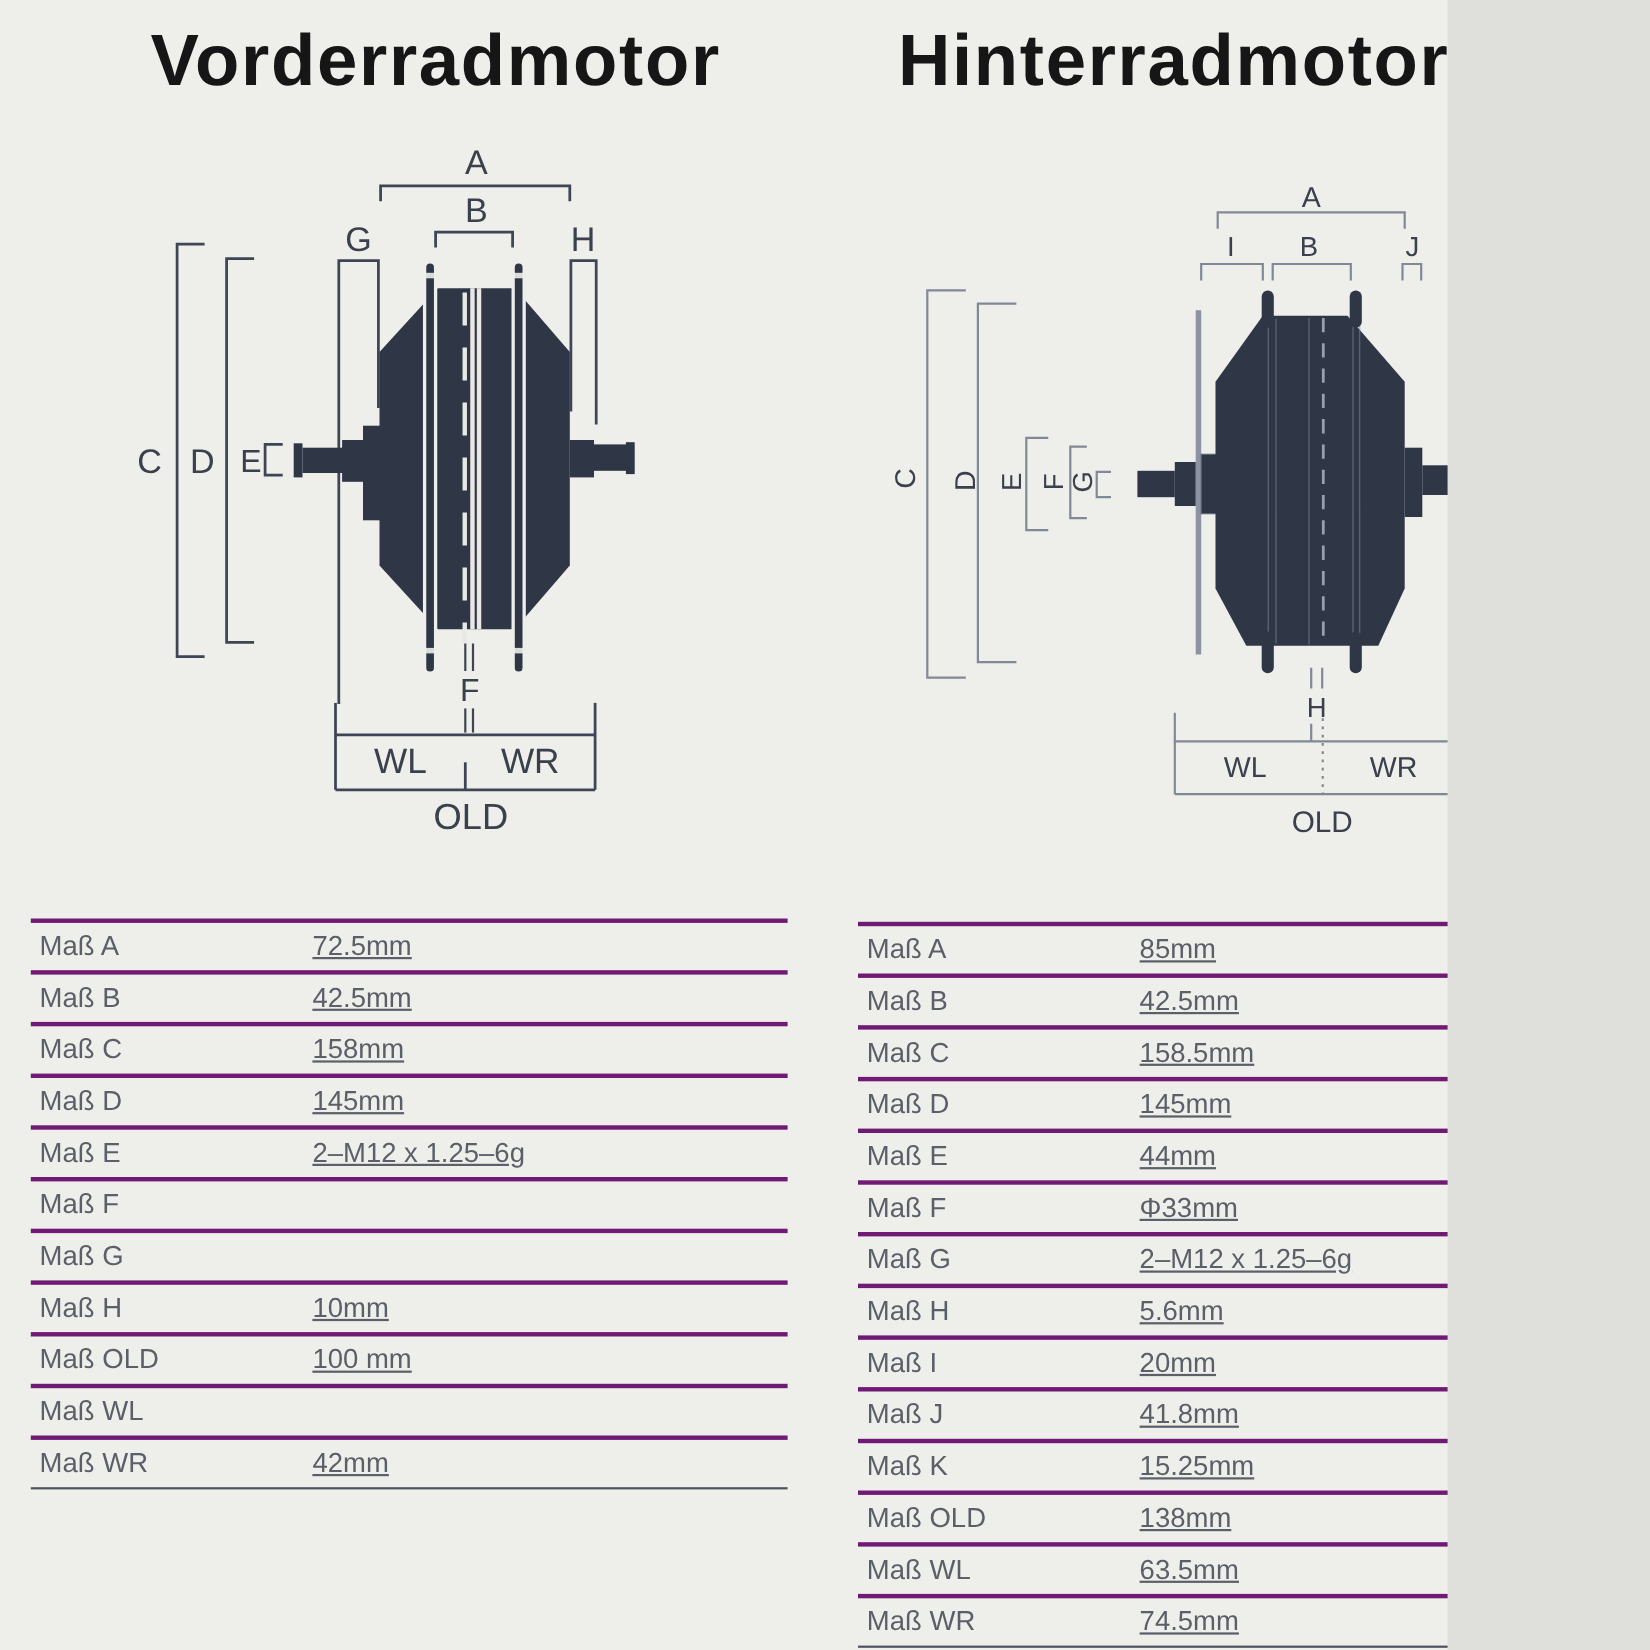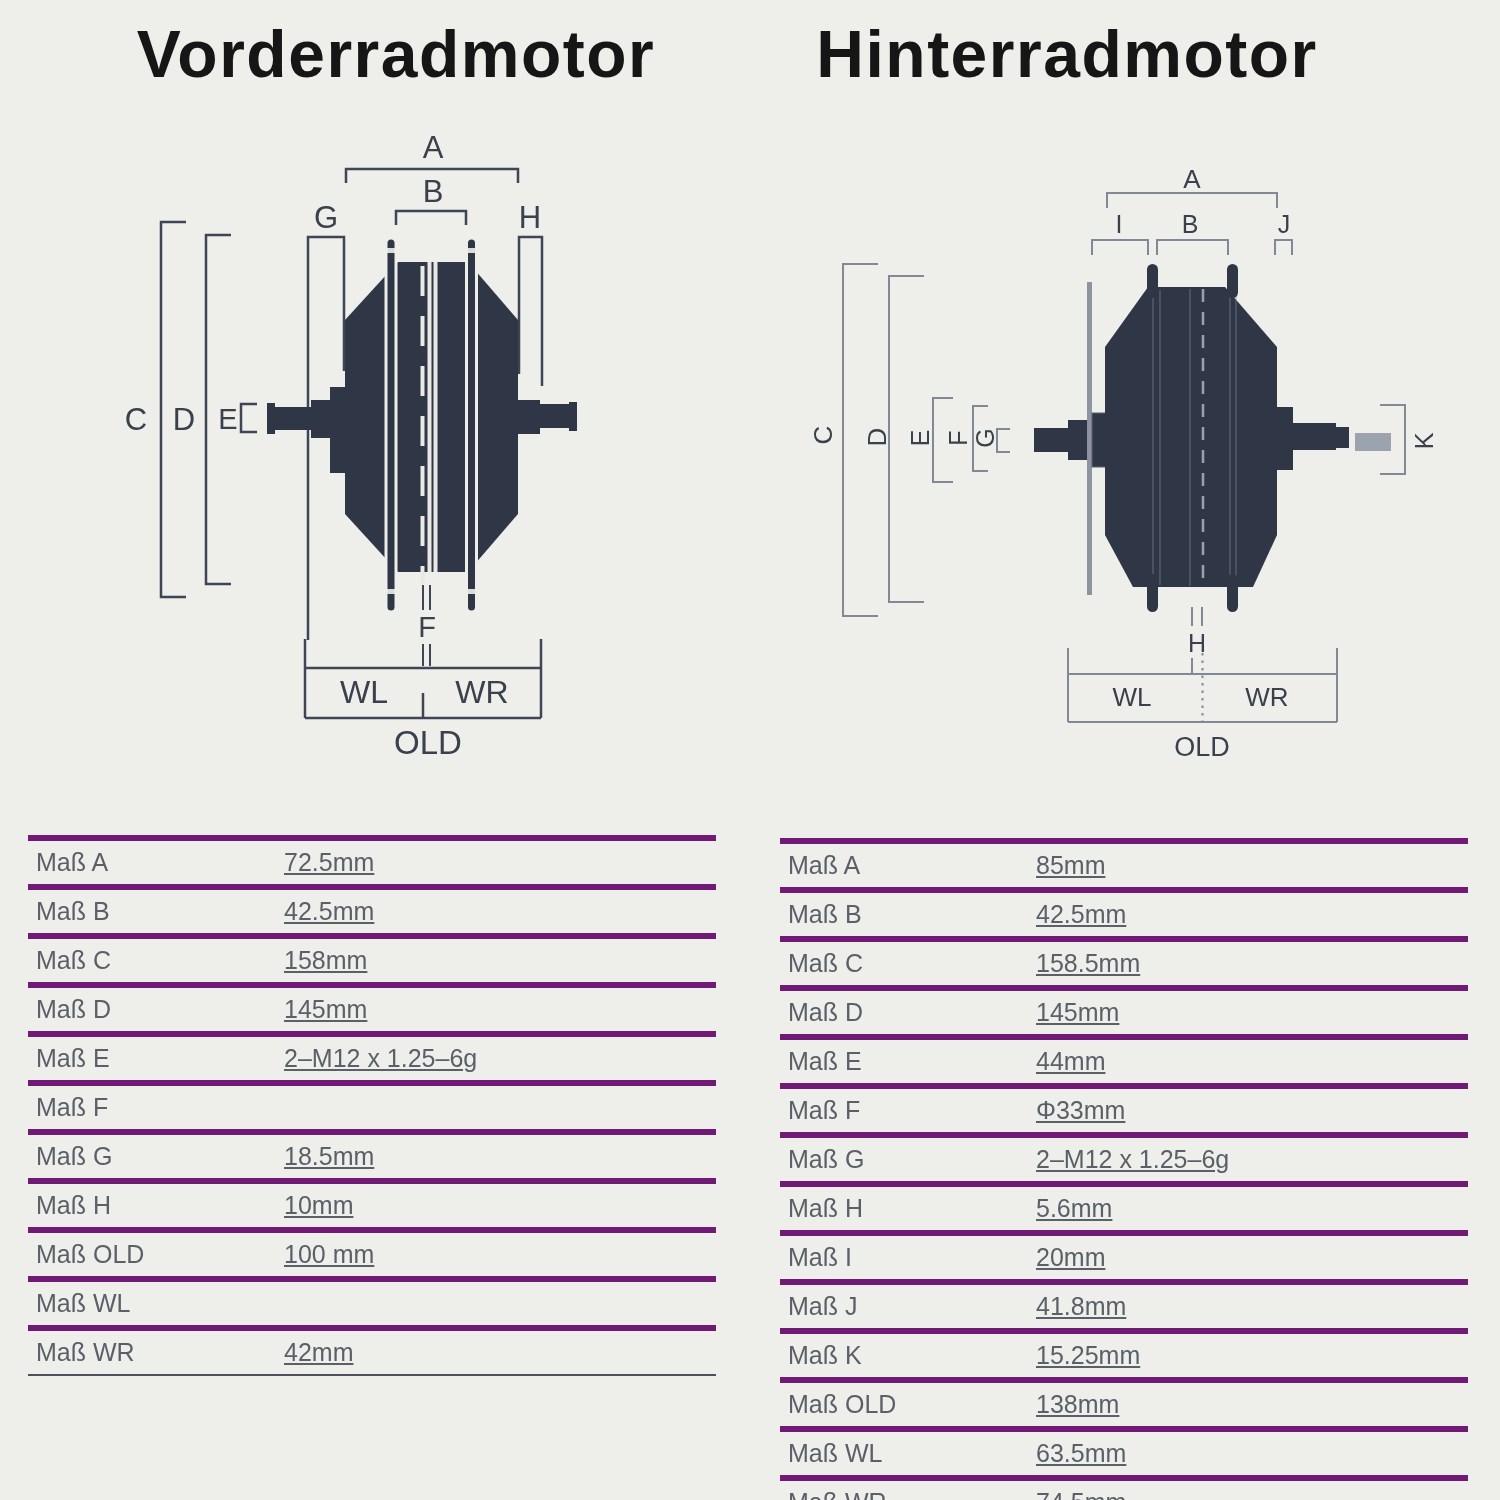--- a/index.html
+++ b/index.html
@@ -1,37 +1,37 @@
 <!DOCTYPE html>
 <html><head>
 <meta charset="utf-8">
 <style>
   html,body{margin:0;padding:0;background:#dfdfdb;}
   .canvas{
-    position:relative;width:1500px;height:1500px;background:#eeeeea;
+    position:relative;width:1316px;height:1500px;background:#eeeeea;
     font-family:"Liberation Sans",sans-serif;overflow:hidden;
   }
   .title{
     position:absolute;top:16px;transform:translateX(-50%);
     font-size:66px;font-weight:600;letter-spacing:1.5px;color:#161616;white-space:nowrap;
   }
   .title-left{left:396px;}
   .title-right{left:1067px;}
   .diagram{position:absolute;}
   .diagram-left{left:100px;top:130px;}
   .diagram-right{left:800px;top:140px;}
   svg text{
     font-family:"Liberation Sans",sans-serif;fill:#3a404c;
     text-anchor:middle;
   }
   .dim-table{position:absolute;border-bottom:2px solid #4c515d;}
   .table-left{left:28px;top:835px;width:688px;}
   .table-right{left:780px;top:838px;width:688px;}
   .dim-row{
-    display:flex;align-items:center;height:43px;border-top:6px solid #701a75;
+    display:flex;align-items:center;height:43px;border-top:4px solid #701a75;
     font-size:25px;color:#5a5f68;
   }
   .dim-label{flex:0 0 248px;padding-left:8px;white-space:nowrap;}
   .dim-value{flex:1;white-space:nowrap;text-decoration:underline;}
 </style>
 </head>
 <body>
 
 <div class="canvas">
 
@@ -256,21 +256,20 @@
         <span class="dim-label">Maß E</span>
         <span class="dim-value">2–M12 x 1.25–6g</span>
       </div>
 
       <div class="dim-row">
         <span class="dim-label">Maß F</span>
       </div>
 
       <div class="dim-row">
         <span class="dim-label">Maß G</span>
-        <span class="dim-value">18.5mm</span>
       </div>
 
       <div class="dim-row">
         <span class="dim-label">Maß H</span>
         <span class="dim-value">10mm</span>
       </div>
 
       <div class="dim-row">
         <span class="dim-label">Maß OLD</span>
         <span class="dim-value">100 mm</span>

